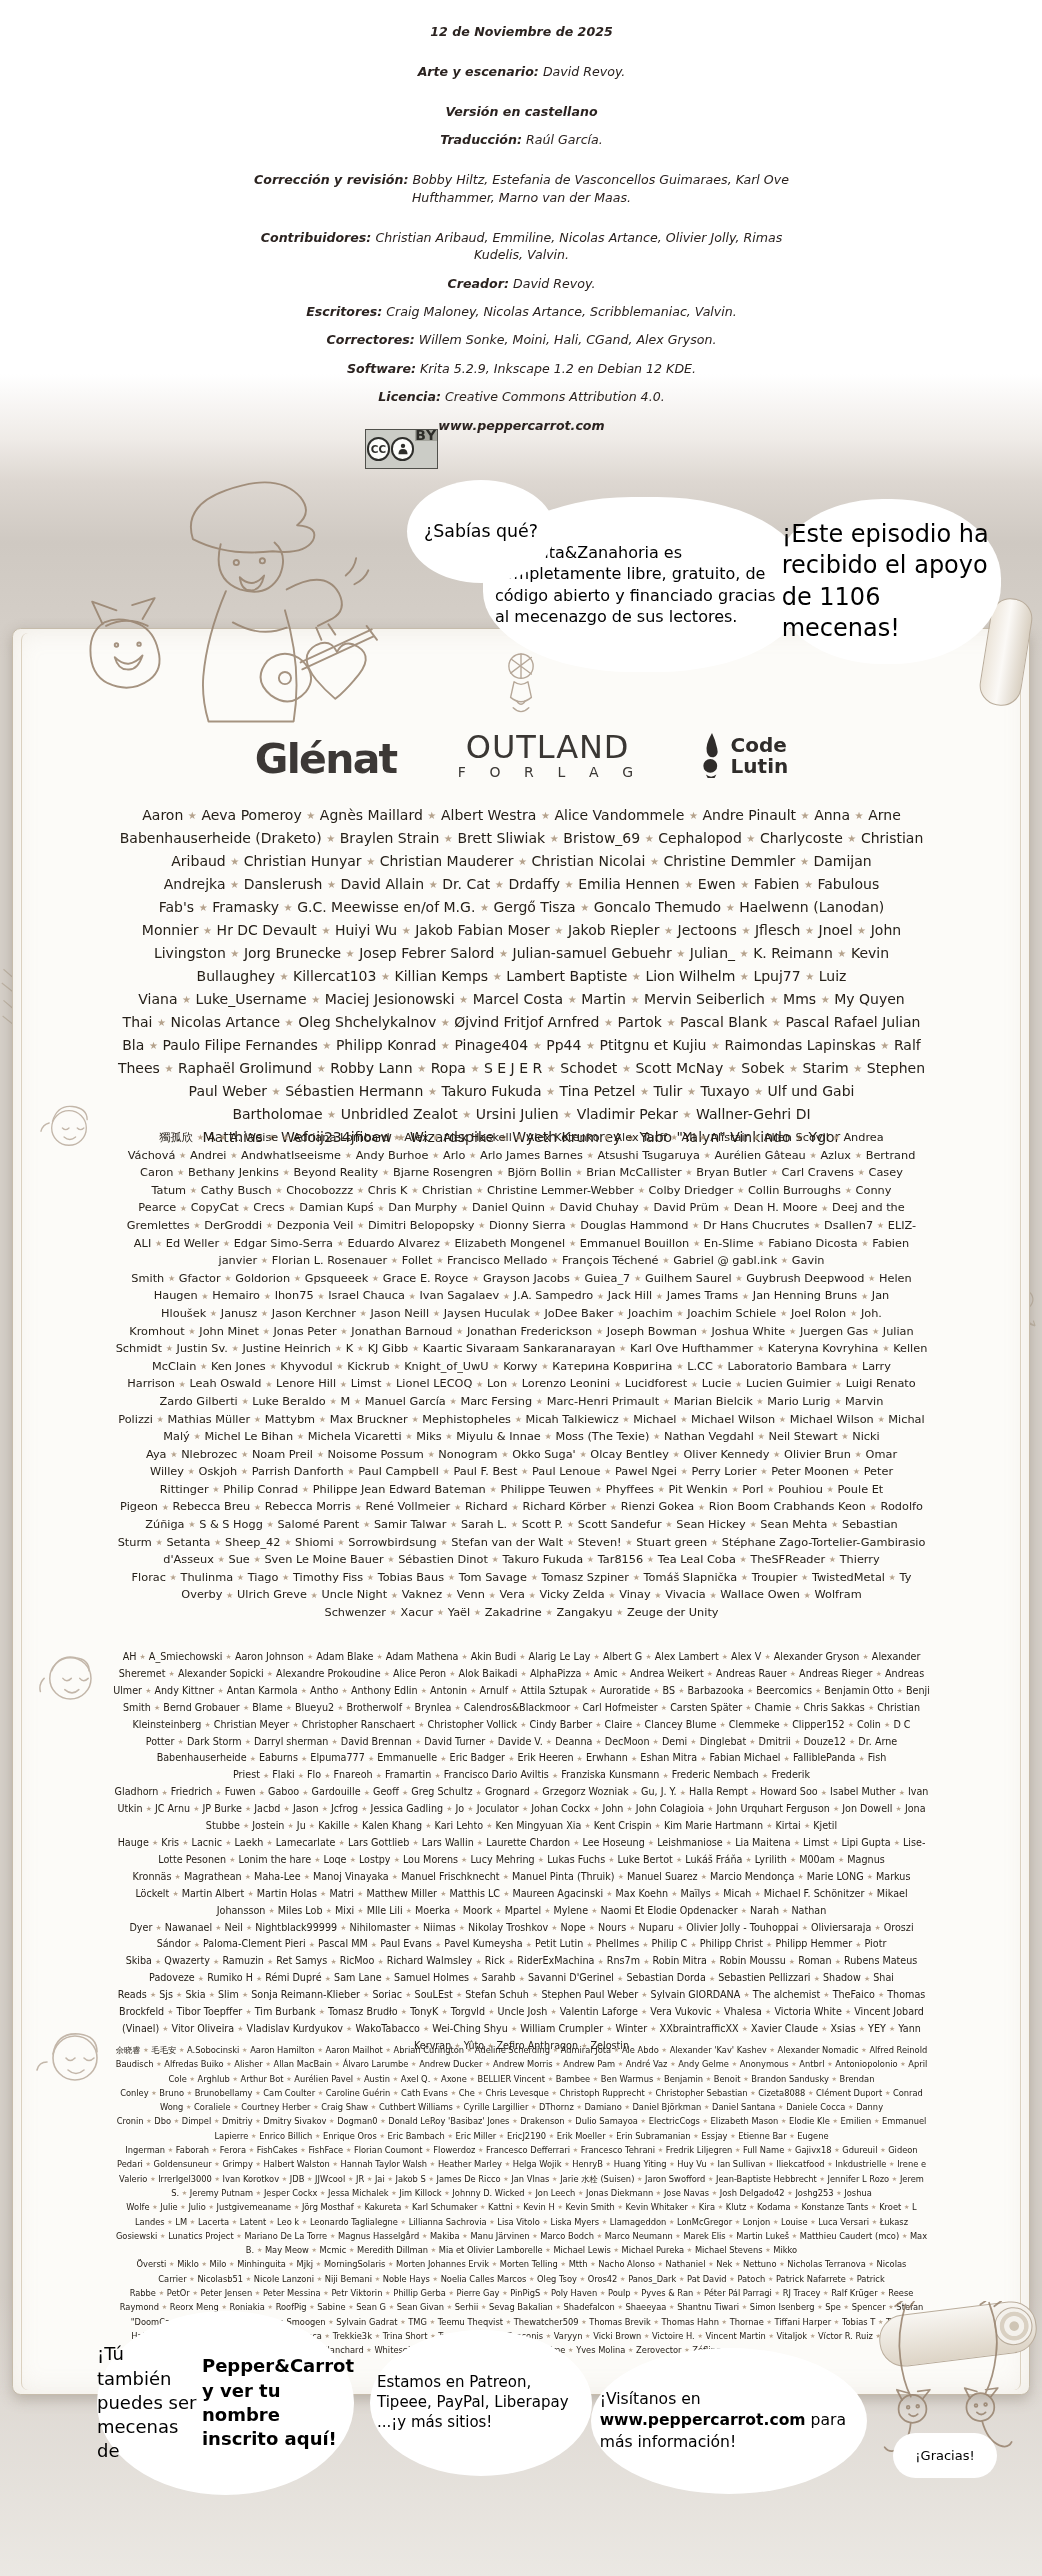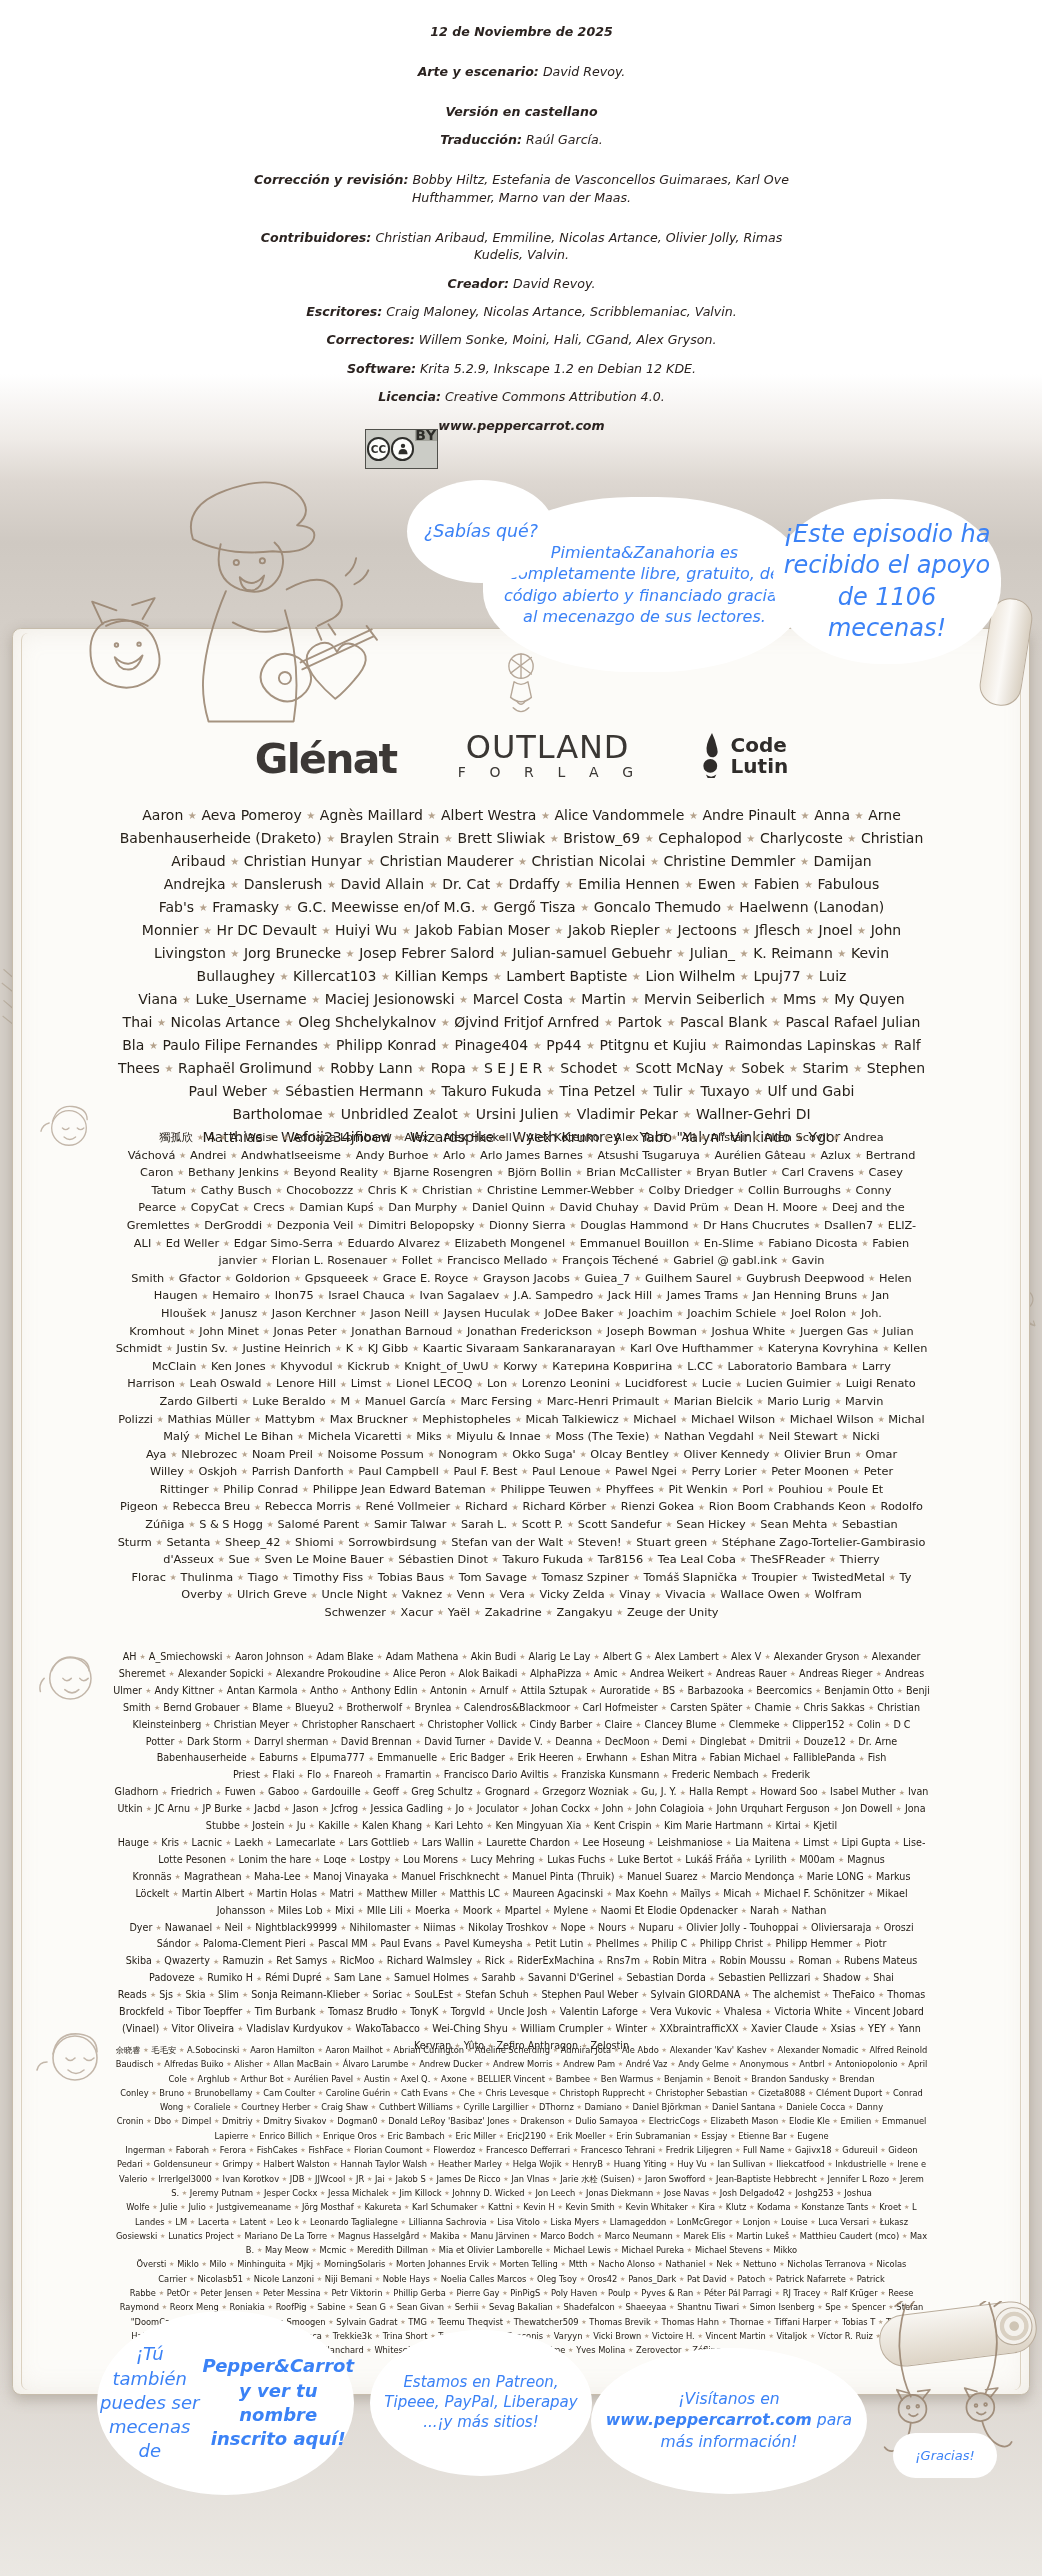--- a/index.html
+++ b/index.html
@@ -26,21 +26,21 @@
   .cc-badge{position:absolute;left:365px;top:429px;width:73px;height:40px;border:0.9px solid #50504b;
     background:#cbccc6;display:flex;flex-direction:row;box-sizing:border-box;}
   .cc-row{flex:1;display:flex;justify-content:space-evenly;align-items:center;}
   .cc-circ{width:23.5px;height:23.5px;border:2.2px solid #2e2e2b;border-radius:50%;background:#fdfdfb;
     display:flex;align-items:center;justify-content:center;font-weight:bold;font-size:10.4px;color:#2e2e2b;box-sizing:border-box;}
   .cc-strip{height:11.3px;background:#a3a49c;font-size:14px;font-weight:bold;color:#2c2c28;
     text-align:center;line-height:11.3px;letter-spacing:0.9px;}
 
   
   .bubble{position:absolute;background:#ffffff;display:flex;align-items:center;justify-content:center;
-    text-align:center;color:#3b82f6;font-style:italic;}
+    color:#000000;}
   .bubble-question{left:407px;top:480px;width:148px;height:103px;border-radius:50%;font-size:17.4px;line-height:1.3;z-index:6;}
   .bubble-desc{left:483px;top:497px;width:323px;height:175px;border-radius:46%;font-size:16px;line-height:1.32;padding:0 12px;box-sizing:border-box;z-index:5;}
   .bubble-support{left:773px;top:499px;width:228px;height:165px;border-radius:48%;font-size:24px;line-height:1.3;padding:0 8.7px;box-sizing:border-box;z-index:5;}
   .pepper-illo{position:absolute;left:80px;top:473px;z-index:6;}
   .sketch-stroke{stroke:var(--sketch);fill:none;stroke-width:2.2;stroke-linecap:round;stroke-linejoin:round;opacity:.85;}
 
   
   .scroll{position:absolute;left:12px;top:628px;width:1016px;height:1765px;background:var(--parchment);
     border:1.3px solid #c6bcab;border-radius:8.7px;
     box-shadow:0 4.3px 14px rgba(96,84,66,.3), inset 0 0 26px rgba(178,162,136,.18);z-index:1;}

